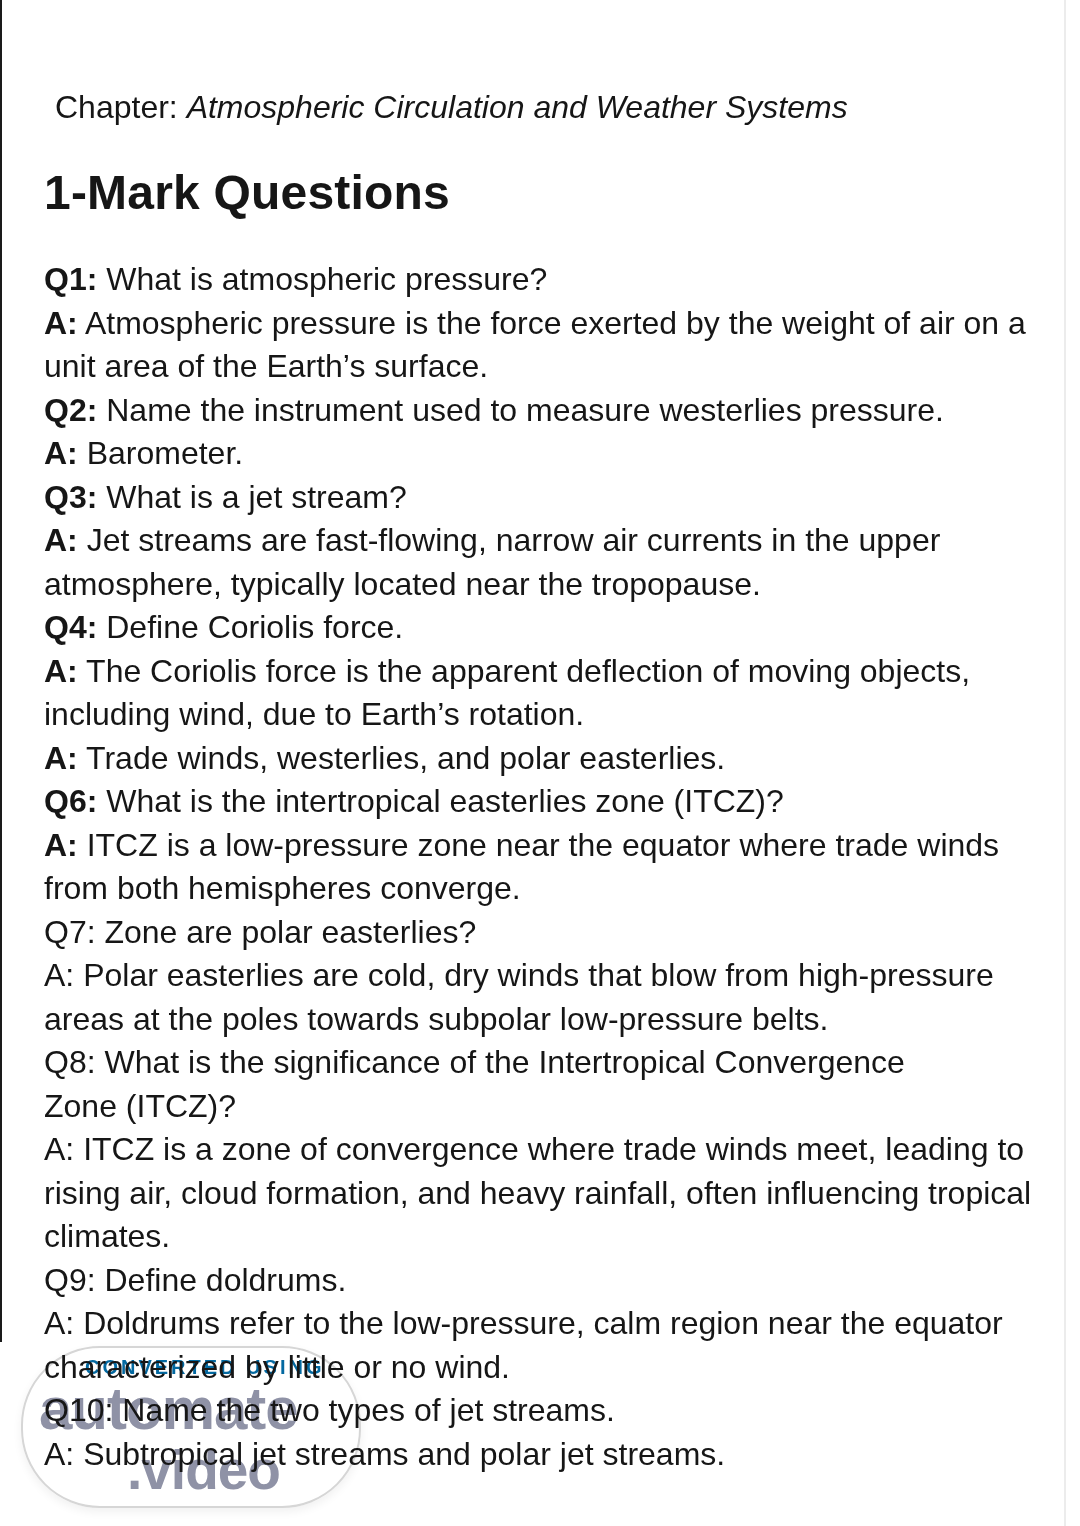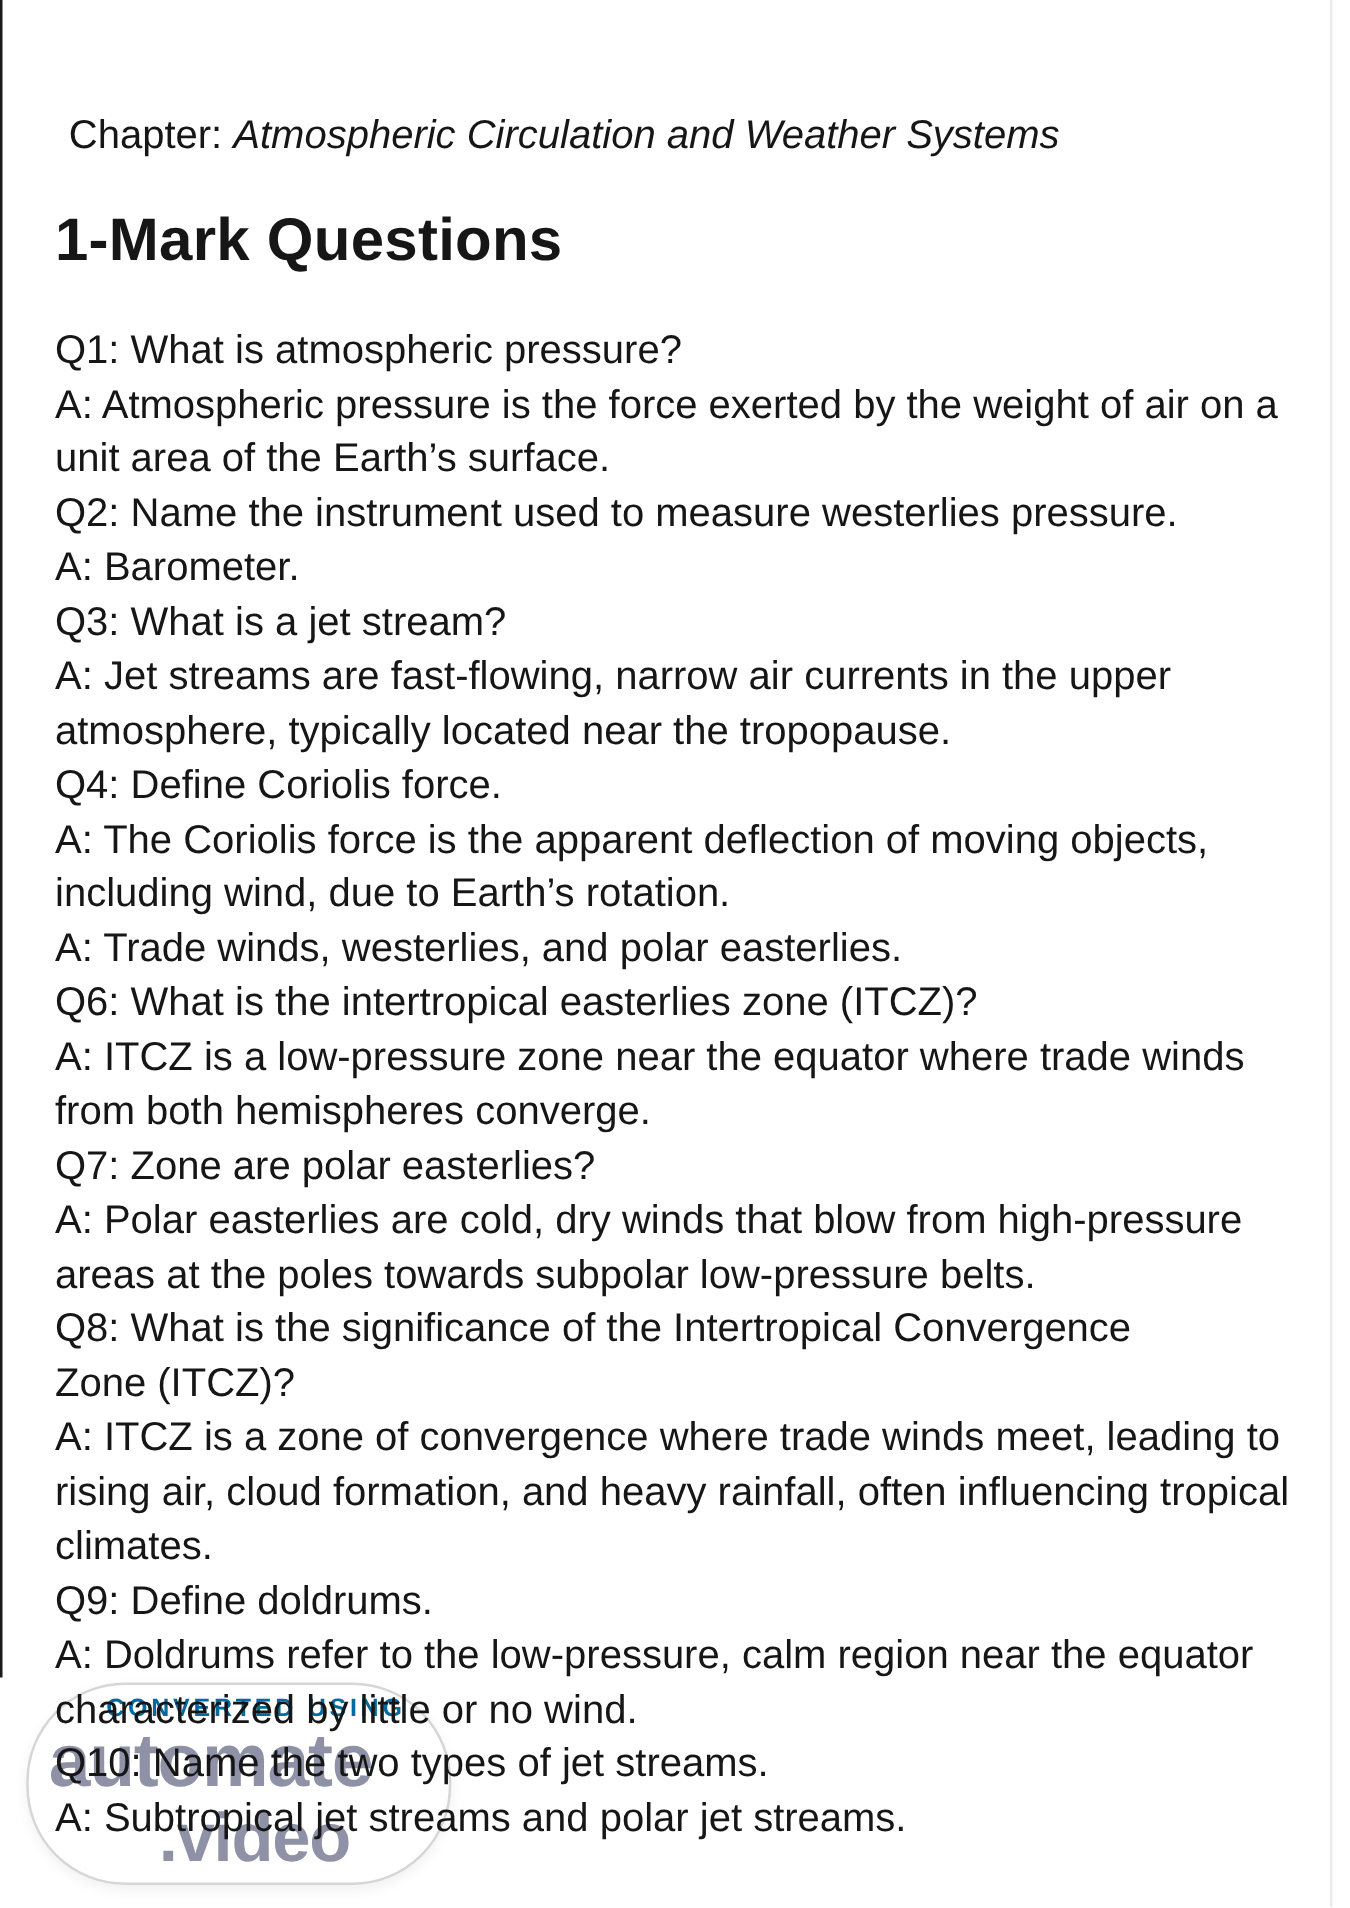--- a/index.html
+++ b/index.html
@@ -40,21 +40,21 @@
     font-size: 48px;
     line-height: 44px;
     font-weight: bold;
     letter-spacing: 0.2px;
   }
   .qa {
     margin: 0;
     font-size: 32px;
     line-height: 43.5px;
   }
-  .qa-label.bold { font-weight: normal; }
+  .qa-label.bold { font-weight: bold; }
   .qa-text { white-space: pre-wrap; }
 
   
   .watermark {
     position: absolute; left: 21px; top: 1346px;
     width: 336px; height: 158px;
     border-radius: 79px;
     background: rgba(255,255,255,0.78);
     border: 2px solid #d6d6d6;
     box-shadow: 0 4px 10px rgba(0,0,0,0.06);

